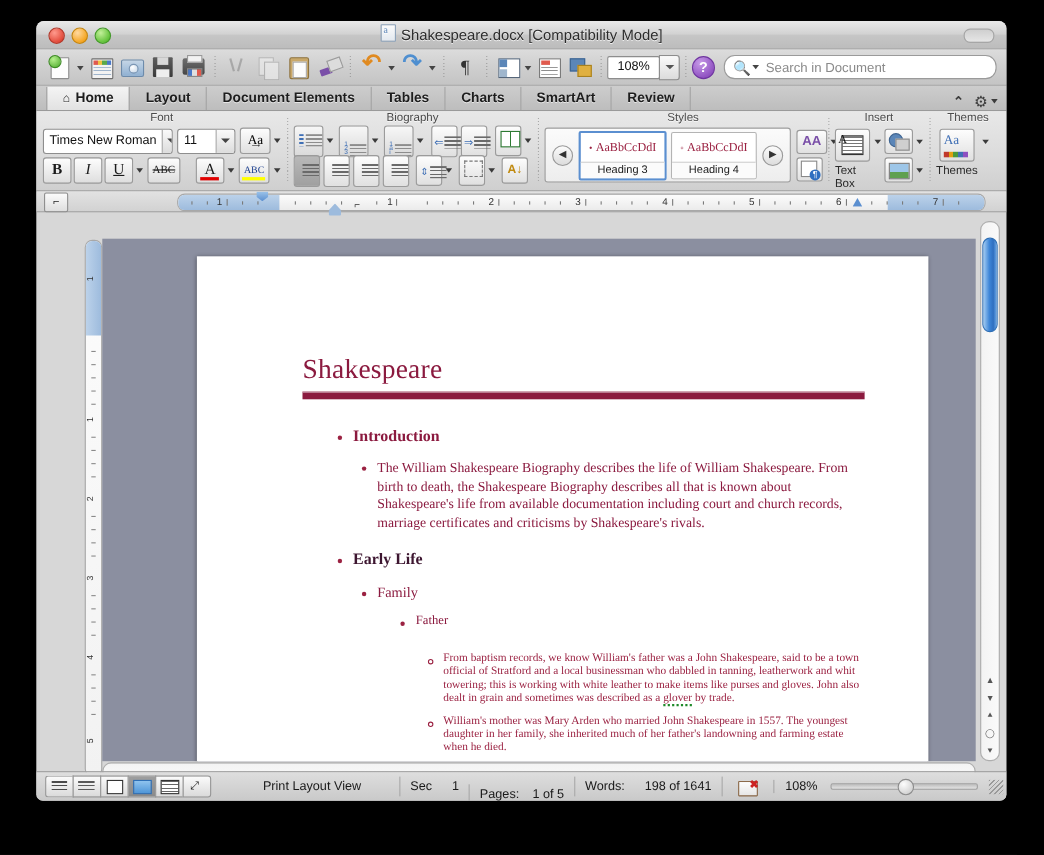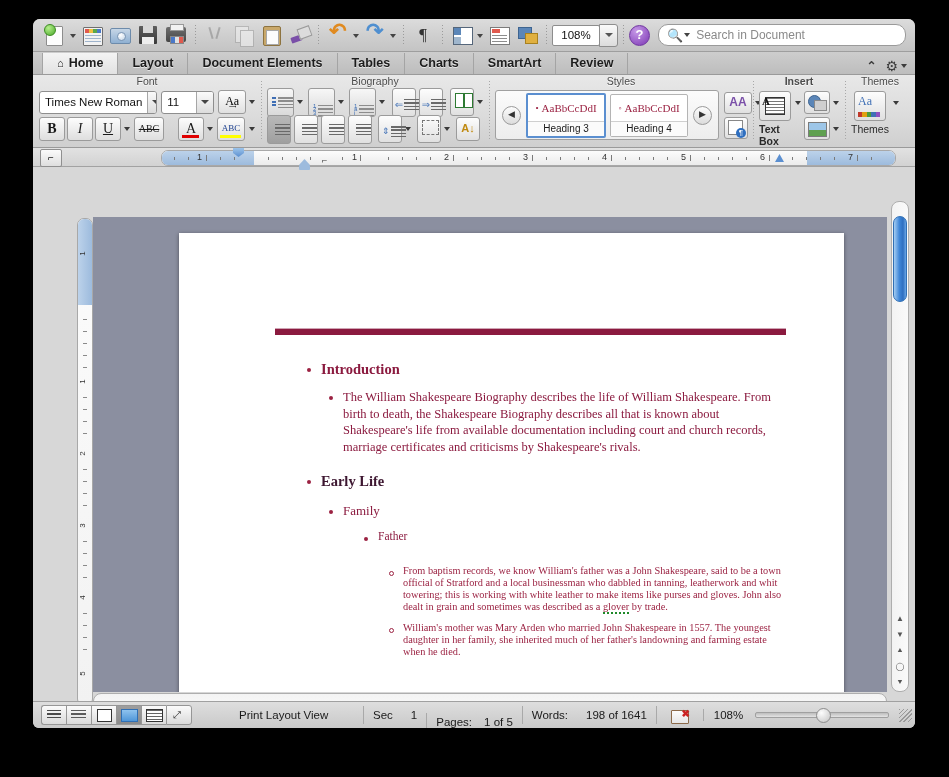--- a/index.html
+++ b/index.html
@@ -253,20 +253,29 @@
   #spell-ico:before{content:"";position:absolute;left:0;top:2px;width:16px;height:12px;
                     background:linear-gradient(to bottom,#fdfdfd,#e6e6e6);border:1px solid #8c6a4a;border-radius:1px;}
   #spell-ico:after{content:"✖";position:absolute;right:-1px;top:-3px;font-size:10px;color:#cc2222;font-weight:bold;}
 </style>
 </head>
 <body>
 
 <div id="desktop">
  <div id="window">
 
+  <div id="titlebar">
+    <div class="traffic tl-close"></div>
+    <div class="traffic tl-min"></div>
+    <div class="traffic tl-max"></div>
+    <div id="title-text">
+      <span id="doc-icon"></span><span>Shakespeare.docx [Compatibility Mode]</span>
+    </div>
+    <div id="tb-pill"></div>
+  </div>
 
   <div id="toolbar">
     <div class="tgrp" style="left:8px;">
       <div class="tbtn">
             <span class="g-new"></span>
           </div>
       <div class="tcaret"></div>
       <div class="tbtn">
             <span class="g-tmpl"></span>
           </div>
@@ -475,21 +484,21 @@
             <span class="rcaret"></span>
           </div>
           <div class="rbtn" style="width:22px;height:20px;margin-top:3px;position:relative;">
             <span style="position:absolute;left:3px;top:2px;width:13px;height:13px;background:#fff;border:1px solid #888;"></span>
             <span style="position:absolute;right:1px;bottom:0px;width:10px;height:10px;border-radius:50%;background:#2f6fc0;color:#fff;font-size:8px;line-height:10px;text-align:center;">¶</span>
           </div>
         </div>
       </div>
     </div>
 
-    <div class="rgroup" style="width:95px;font-weight:bold;">
+    <div class="rgroup" style="width:95px;">
       <div class="rlabel">Insert</div>
       <div class="rrow" style="height:52px;align-items:flex-start;padding-top:2px;">
         <div class="tall-btn">
           <span class="big-ico" style="margin-right:0;">
             <span style="position:absolute;left:5px;top:5px;right:5px;bottom:5px;border:1px solid #333;background:repeating-linear-gradient(to bottom,#777 0 1px,#fff 1px 3px);"></span>
             <span style="position:absolute;left:2px;top:3px;font-family:'Liberation Serif',serif;font-size:11px;color:#111;">A</span>
           </span>
           <span class="tall-lab">Text Box</span>
         </div>
         <span class="rcaret" style="margin:10px 3px 0 2px;"></span>
@@ -616,20 +625,21 @@
     <div class="vtick" style="top:394px;"></div>
         <div class="vtick" style="top:406px;"></div>
     <div class="vtick" style="top:418px;"></div>
         <div class="vtick" style="top:430px;"></div>
     <div class="vnum" style="top:450px;">5</div>
   </div>
 
   <div id="docarea">
     <div id="page">
       <div id="page-inner">
+        <div id="doc-title">Shakespeare</div>
         <div id="title-rule"></div>
 
         <ul class="lvl" style="margin-top:26px;">
           <li class="item h-intro" style="margin-left:28px;">
             <span>Introduction</span>
           </li>
           <li class="item body-p" style="margin-left:50px;margin-top:11px;">
             <span>The William Shakespeare Biography describes the life of William Shakespeare. From birth to death, the Shakespeare Biography describes all that is known about Shakespeare's life from available documentation including court and church records, marriage certificates and criticisms by Shakespeare's rivals.</span>
           </li>
           <li class="item h-early" style="margin-left:28px;margin-top:17px;">

